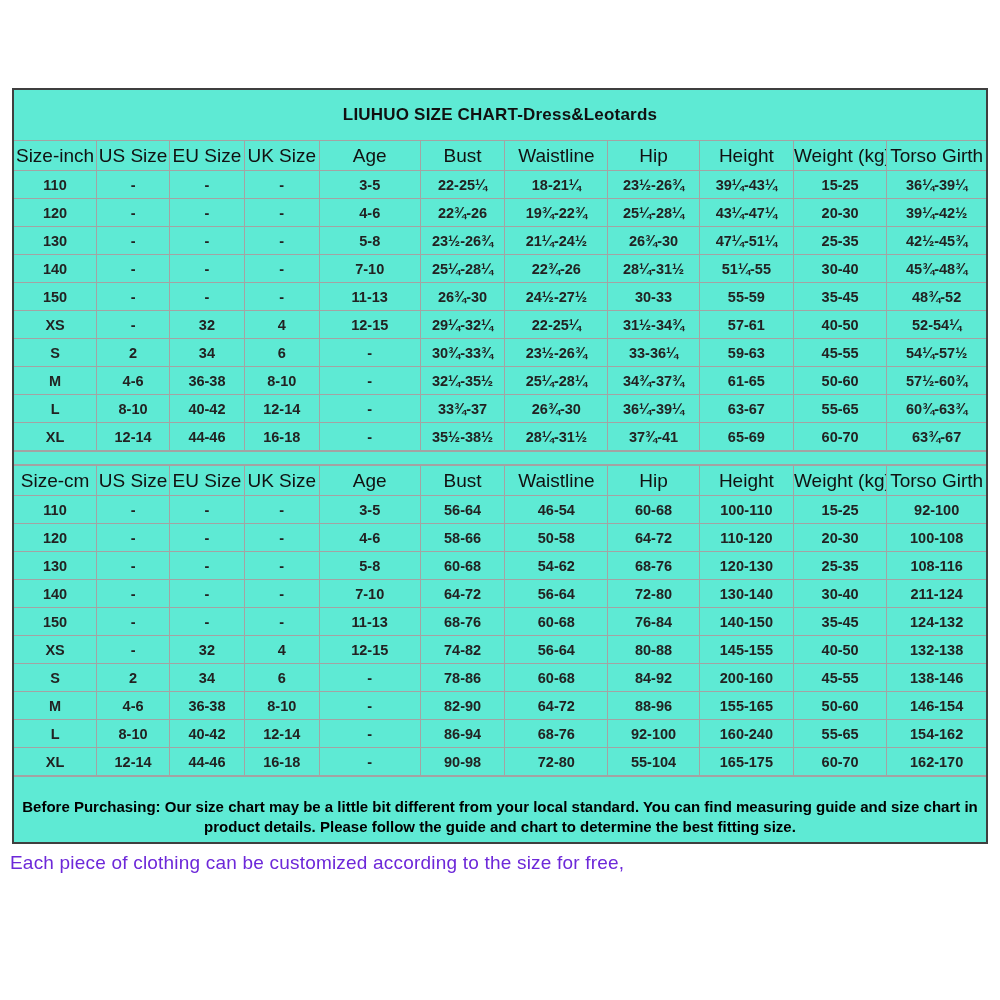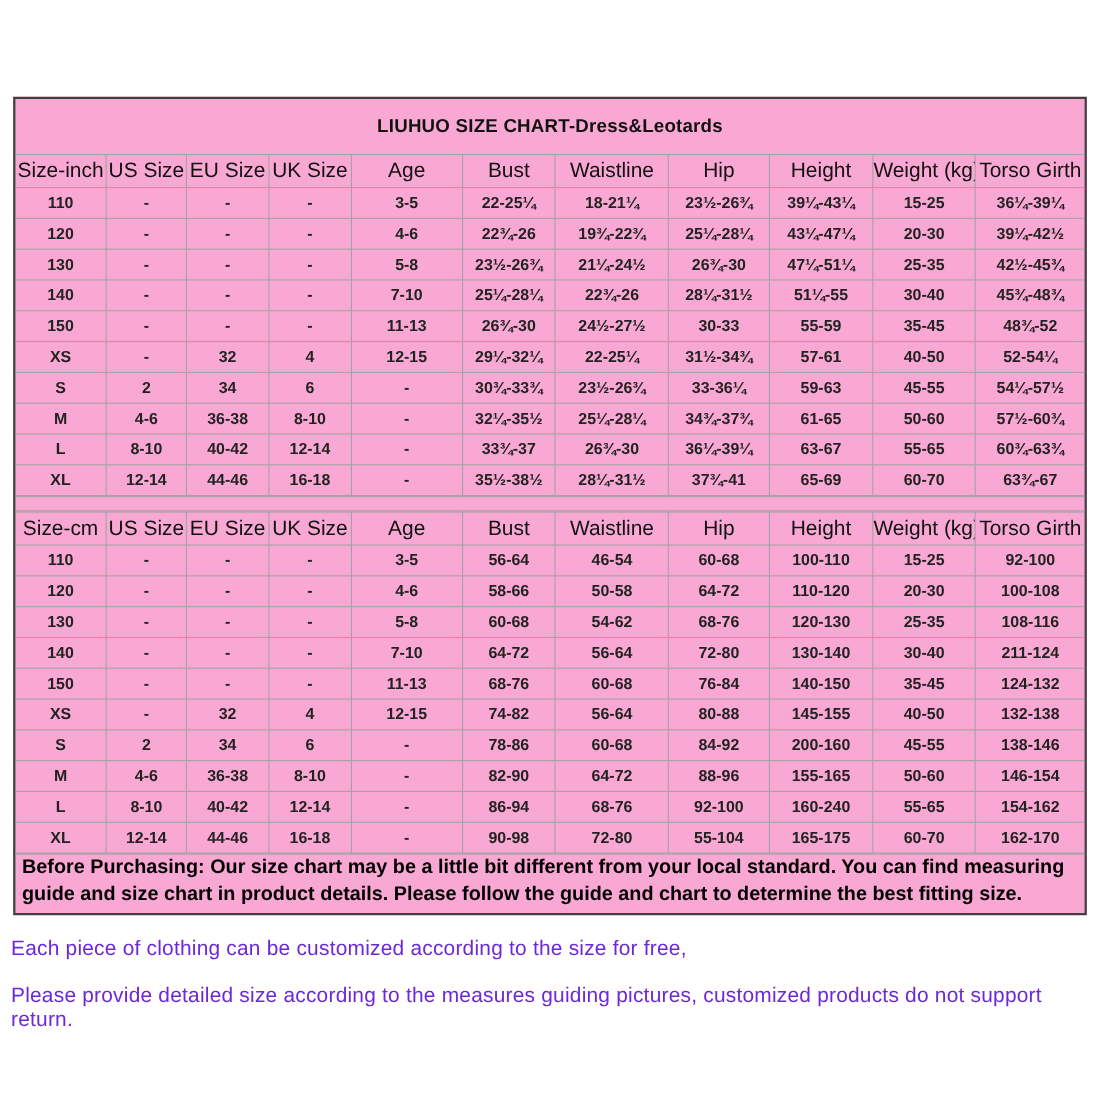--- a/index.html
+++ b/index.html
@@ -4,21 +4,21 @@
 <style>
   * { box-sizing: border-box; margin: 0; padding: 0; }
   html, body { width: 1000px; height: 1000px; background: #ffffff; }
   body { font-family: "Liberation Sans", sans-serif; color: #1f1f1f; position: relative; }
 
   .chart-box {
     position: absolute;
     left: 12px; top: 88px;
     width: 976px;
     border: 2px solid #3f3f3f;
-    background: #f9a8d4;
+    background: #5eead4;
   }
 
   .chart-title {
     height: 50px;
     display: flex;
     align-items: center;
     justify-content: center;
     font-size: 17px;
     font-weight: 700;
     letter-spacing: 0.2px;
@@ -67,23 +67,23 @@
   col.c10 { width: 10.2%; }
 
   .table-spacer {
     height: 14px;
     border-top: 1px solid #a3a3a3;
     border-bottom: 1px solid #a3a3a3;
   }
 
   .purchase-note {
     border-top: 1px solid #a3a3a3;
-    padding: 0 6px 5px 6px;
-    text-align: left;
-    font-size: 18px;
+    padding: 20px 6px 5px 6px;
+    text-align: center;
+    font-size: 15px;
     font-weight: 700;
     line-height: 1.32;
     color: #000;
   }
 
   .footnotes {
     position: absolute;
     left: 10px;
     top: 852px;
     width: 985px;
@@ -430,14 +430,13 @@
         </tr>
       </tbody>
   </table>
 
   <div class="purchase-note">Before Purchasing: Our size chart may be a little bit different from your local standard. You can find measuring guide and size chart in product details. Please follow the guide and chart to determine the best fitting size.</div>
 
 </div>
 
 <div class="footnotes">
   <p>Each piece of clothing can be customized according to the size for free,</p>
-  <p>Please provide detailed size according to the measures guiding pictures, customized products do not support return.</p>
 </div>
 
 </body></html>

